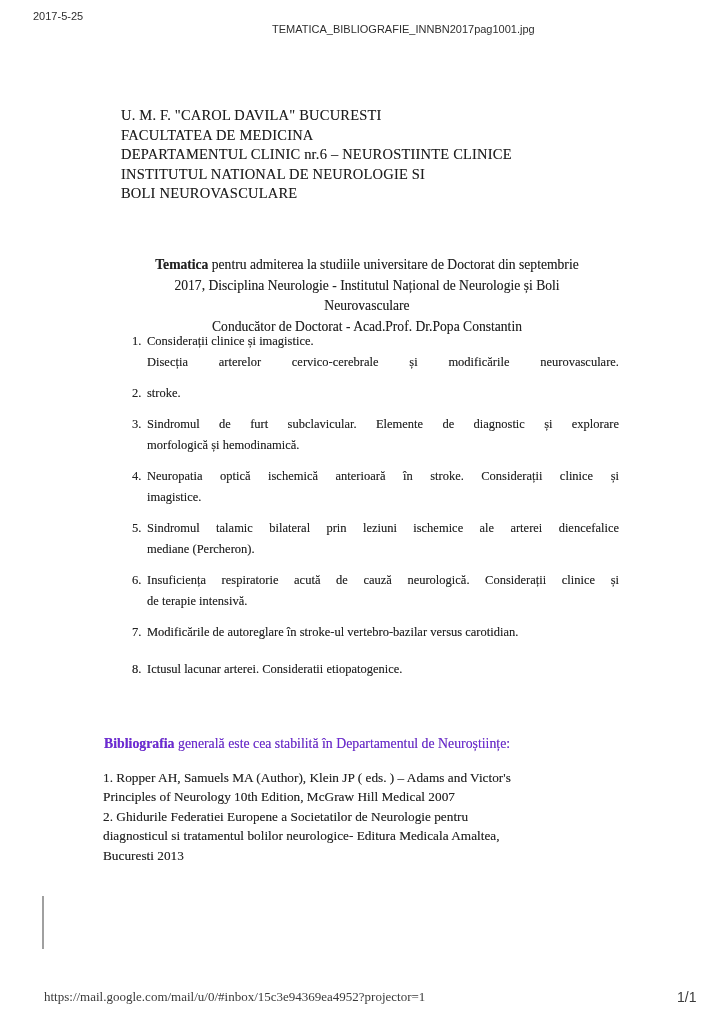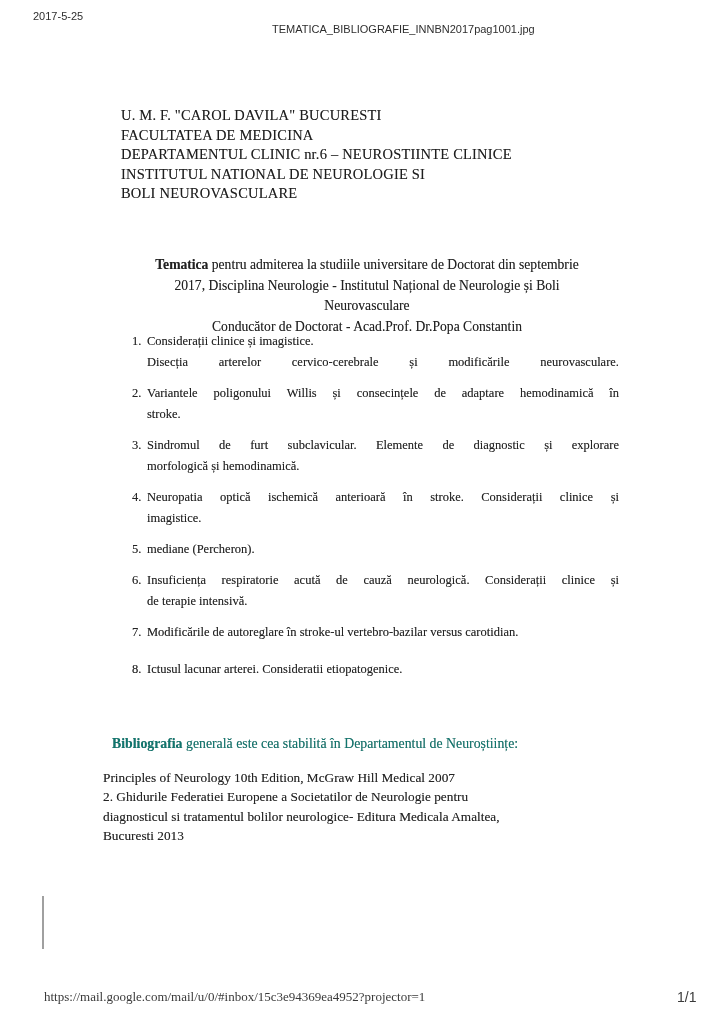--- a/index.html
+++ b/index.html
@@ -37,22 +37,22 @@
     position: absolute; left: 132px; top: 331px; width: 487px;
     font-size: 12.5px; color: #242424;
   }
   .topic { position: relative; padding-left: 15px; margin-bottom: 10px; line-height: 21px; }
   .topic.gap-after { margin-bottom: 16px; }
   .topic .num { position: absolute; left: 0; top: 0; }
   .tline { text-align: justify; text-align-last: justify; }
   .tline.last { text-align: left; text-align-last: left; }
   
   .biblio-heading {
-    position: absolute; left: 112px; top: 736px; width: 560px;
-    font-size: 13.8px; color: #0f766e;
+    position: absolute; left: 104px; top: 736px; width: 560px;
+    font-size: 13.8px; color: #6d28d9;
   }
   .refs {
     position: absolute; left: 103px; top: 768px; width: 520px;
     font-size: 13.3px; line-height: 19.4px; color: #242424;
   }
   
   .scan-line {
     position: absolute; left: 42px; top: 896px;
     width: 2px; height: 53px; background: #8f8f8f; opacity: .85;
   }
@@ -83,35 +83,35 @@
     </div>
 
   <div class="topics" id="topics">
       <div class="topic">
         <span class="num">1.</span>
         <div class="tline last">Considerații clinice și imagistice.</div>
         <div class="tline">Disecția arterelor cervico-cerebrale și modificările neurovasculare.</div>
       </div>
       <div class="topic">
         <span class="num">2.</span>
-        <div class="tline">Variantele poligonului Willis și consecințele de adaptare hemodinamică în</div>
         <div class="tline last">stroke.</div>
       </div>
       <div class="topic">
         <span class="num">3.</span>
         <div class="tline">Sindromul de furt subclavicular. Elemente de diagnostic și explorare</div>
         <div class="tline last">morfologică și hemodinamică.</div>
       </div>
       <div class="topic">
         <span class="num">4.</span>
         <div class="tline">Neuropatia optică ischemică anterioară în stroke. Considerații clinice și</div>
         <div class="tline last">imagistice.</div>
       </div>
       <div class="topic">
         <span class="num">5.</span>
+        <div class="tline">Sindromul talamic bilateral prin leziuni ischemice ale arterei diencefalice</div>
         <div class="tline last">mediane (Percheron).</div>
       </div>
       <div class="topic">
         <span class="num">6.</span>
         <div class="tline">Insuficiența respiratorie acută de cauză neurologică. Considerații clinice și</div>
         <div class="tline last">de terapie intensivă.</div>
       </div>
       <div class="topic gap-after">
         <span class="num">7.</span>
         <div class="tline last">Modificările de autoreglare în stroke-ul vertebro-bazilar versus carotidian.</div>
@@ -120,20 +120,21 @@
         <span class="num">8.</span>
         <div class="tline last">Ictusul lacunar arterei. Consideratii etiopatogenice.</div>
       </div>
     </div>
 
   <div class="biblio-heading">
     <span class="bold">Bibliografia</span><span> generală este cea stabilită în Departamentul de Neuroștiințe:</span>
   </div>
 
   <div class="refs" id="refs">
+      <div>1. Ropper AH, Samuels MA (Author), Klein JP ( eds. ) – Adams and Victor's</div>
       <div>Principles of Neurology 10th Edition, McGraw Hill Medical 2007</div>
       <div>2. Ghidurile Federatiei Europene a Societatilor de Neurologie pentru</div>
       <div>diagnosticul si tratamentul bolilor neurologice- Editura Medicala Amaltea,</div>
       <div>Bucuresti 2013</div>
     </div>
 
   <div class="scan-line"></div>
 </div>
 
 <div class="ftr-url meta-text">https://mail.google.com/mail/u/0/#inbox/15c3e94369ea4952?projector=1</div>

